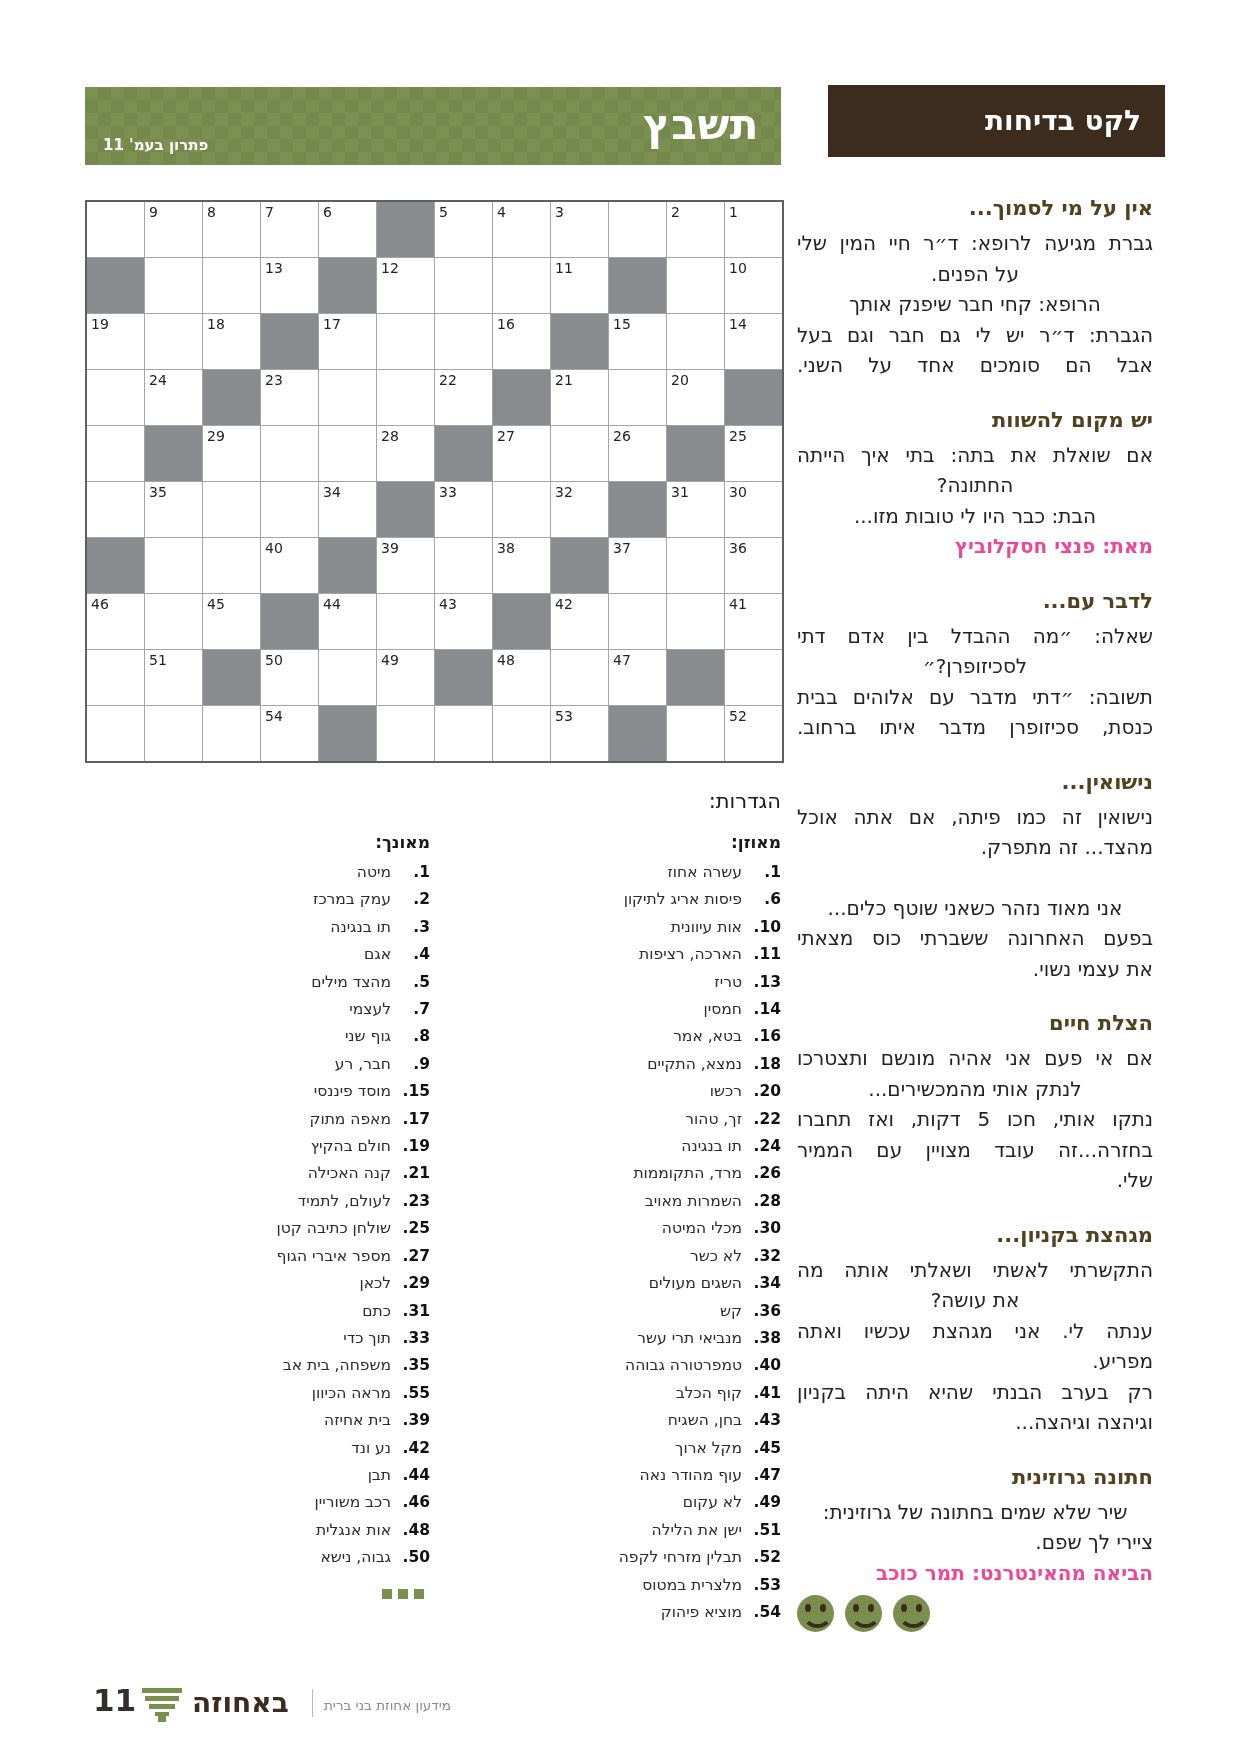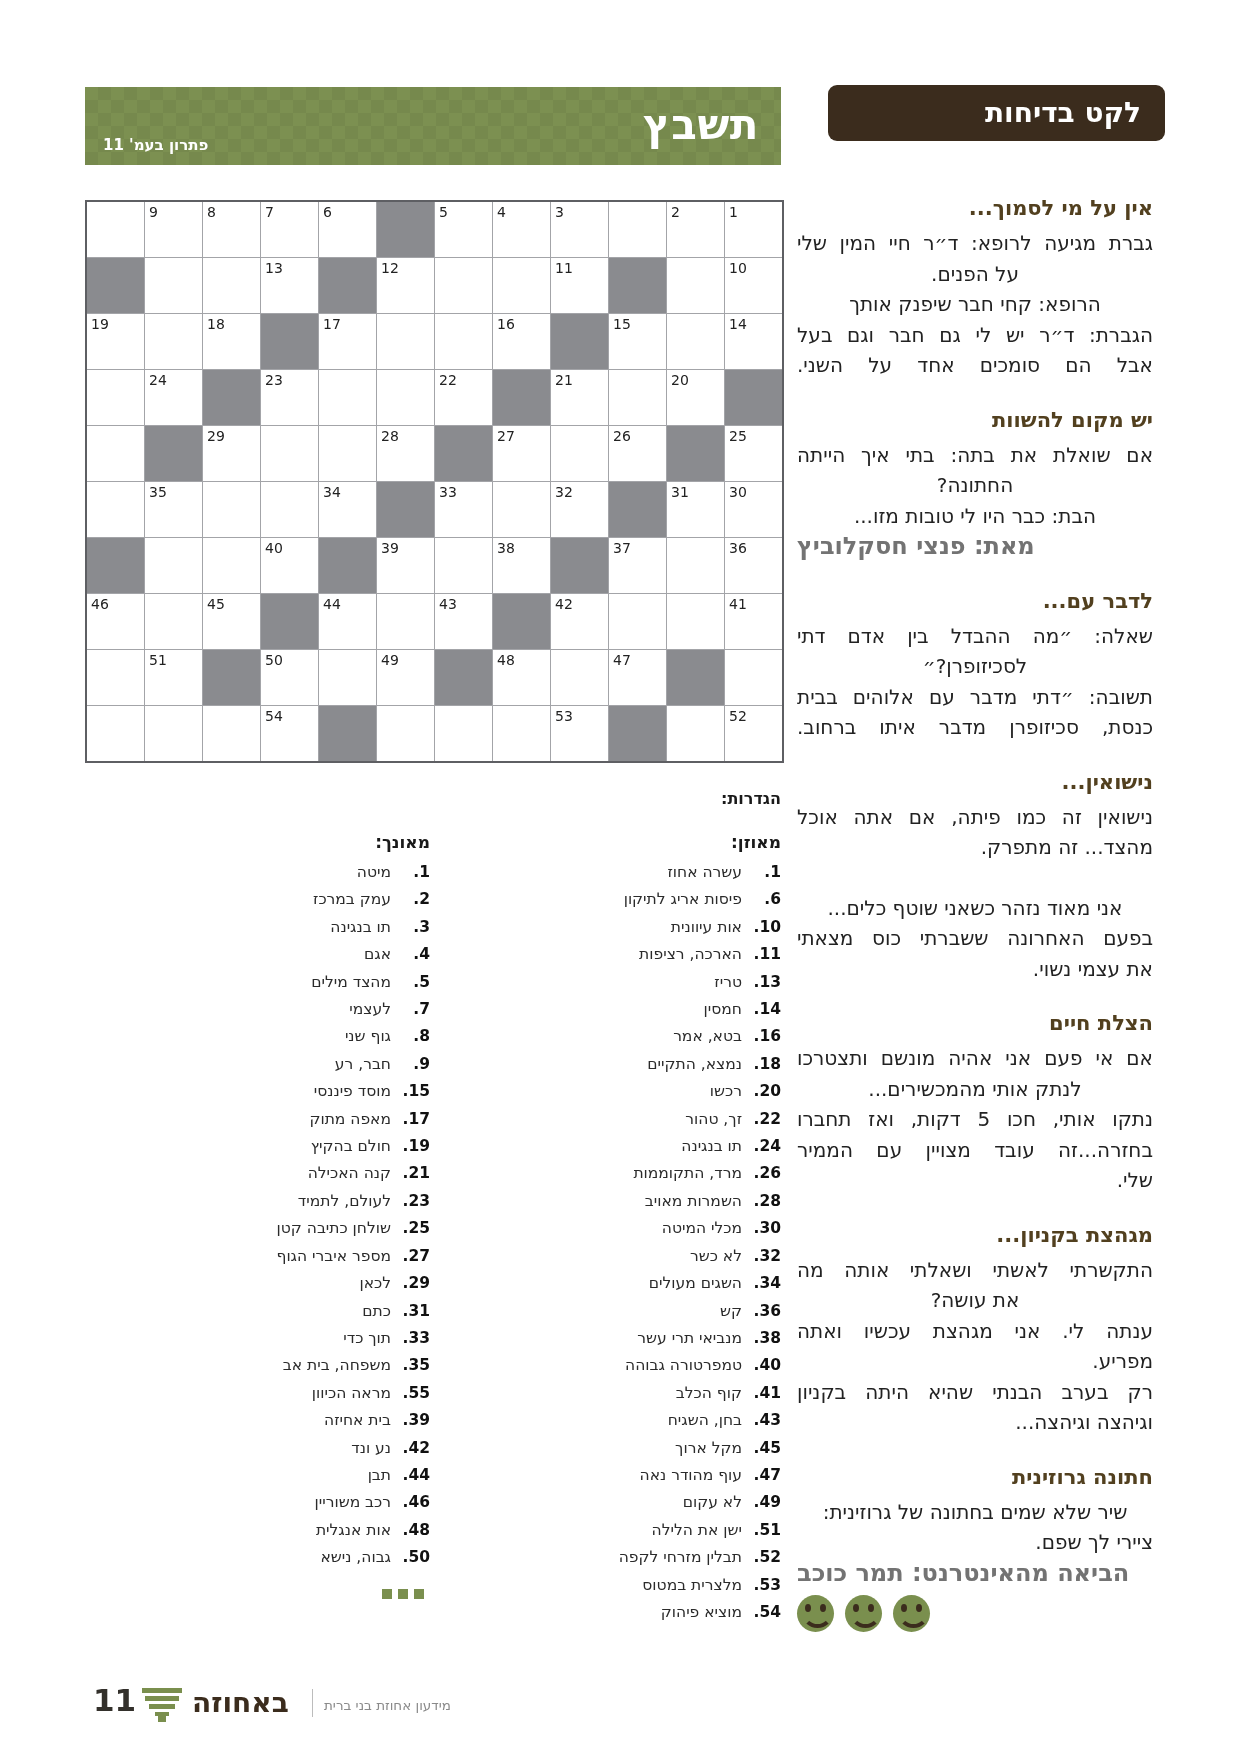--- a/index.html
+++ b/index.html
@@ -9,34 +9,34 @@
   
   .banner{position:absolute;}
   .banner-green{left:85px;top:87px;width:696px;height:78px;
     background-color:var(--green);
     background-image:conic-gradient(rgba(0,0,0,.05) 0 25%, transparent 0 50%, rgba(0,0,0,.05) 0 75%, transparent 0);
     background-size:26px 26px;}
   .banner-green .bt{position:absolute;right:22px;top:50%;transform:translateY(-54%);
     color:#fff;font-size:42px;font-weight:bold;letter-spacing:.5px;}
   .banner-green .bn{position:absolute;left:18px;bottom:11px;color:#fff;font-size:15px;
     font-weight:bold;direction:rtl;}
-  .banner-brown{left:828px;top:85px;width:337px;height:56px;background:var(--dkbrown);border-radius:9px;}
+  .banner-brown{left:828px;top:85px;width:337px;height:72px;background:var(--dkbrown);}
   .banner-brown .bt{position:absolute;right:24px;top:50%;transform:translateY(-52%);
     color:#fff;font-size:28px;font-weight:bold;}
 
   
   .grid{position:absolute;left:85px;top:200px;border:2px solid #5e5f63;
     background:#a3a4a8;display:grid;grid-template-columns:repeat(12,57px);
     grid-auto-rows:55px;gap:1px;width:695px;}
   .cell{background:#fff;position:relative;}
   .cell.black{background:var(--cellgray);}
   .cell .num{position:absolute;top:2px;left:4px;font-size:14px;color:#222;direction:ltr;}
 
   
-  .defs-title{position:absolute;right:459px;top:789px;font-size:16px;font-weight:bold;
+  .defs-title{position:absolute;right:459px;top:789px;font-size:21px;font-weight:normal;
     color:#1a1a1a;direction:rtl;}
   .clue-col{position:absolute;top:832px;direction:rtl;text-align:right;}
   .col-across{right:459px;width:312px;}
   .col-down{right:810px;width:340px;}
   .clue-col h4{margin:0 0 7px;font-size:17px;font-weight:bold;color:#1a1a1a;}
   .clue{line-height:27.4px;font-size:15.5px;color:#2b2b2b;white-space:nowrap;}
   .clue .cn{display:inline-block;width:30px;text-align:right;font-weight:bold;color:#111;}
   .clue .ct{padding-right:9px;}
   .squares{margin-top:12px;text-align:right;}
   .squares span{display:inline-block;width:10px;height:10px;background:var(--green2);
@@ -46,21 +46,21 @@
   .jokes{position:absolute;right:87px;top:197px;width:356px;direction:rtl;}
   .joke-h{margin:28px 0 8px;font-size:21px;line-height:23px;font-weight:bold;
     color:var(--hbrown);text-align:right;}
   .jokes section:first-child .joke-h{margin-top:0;}
   .joke-line{font-size:20px;line-height:30.5px;color:#222;}
   .a-j{text-align:justify;text-align-last:justify;}
   .a-r{text-align:center;}
   .a-l{text-align:right;}
   .a-c{text-align:center;}
   .gap{margin-top:30px;}
-  .byline{font-size:24px;line-height:30.5px;font-weight:bold;color:#737373;text-align:left;}
+  .byline{font-size:20px;line-height:30.5px;font-weight:bold;color:#ec4899;text-align:right;}
   .smileys{margin-top:7px;direction:ltr;text-align:left;height:40px;}
   .smiley{display:inline-block;width:37px;height:37px;border-radius:50%;
     background:var(--green2);position:relative;margin-right:11px;}
   .smiley::before{content:"";position:absolute;top:9px;left:8px;width:6px;height:8px;
     background:var(--dkbrown);border-radius:50%;box-shadow:15px 0 0 var(--dkbrown);}
   .smiley::after{content:"";position:absolute;left:5px;top:4px;width:23px;height:21px;
     border:4px solid transparent;border-bottom-color:var(--dkbrown);border-radius:50%;}
 
   
   .f-page{position:absolute;left:93px;top:1682px;font-size:31px;font-weight:bold;color:#33302b;}

